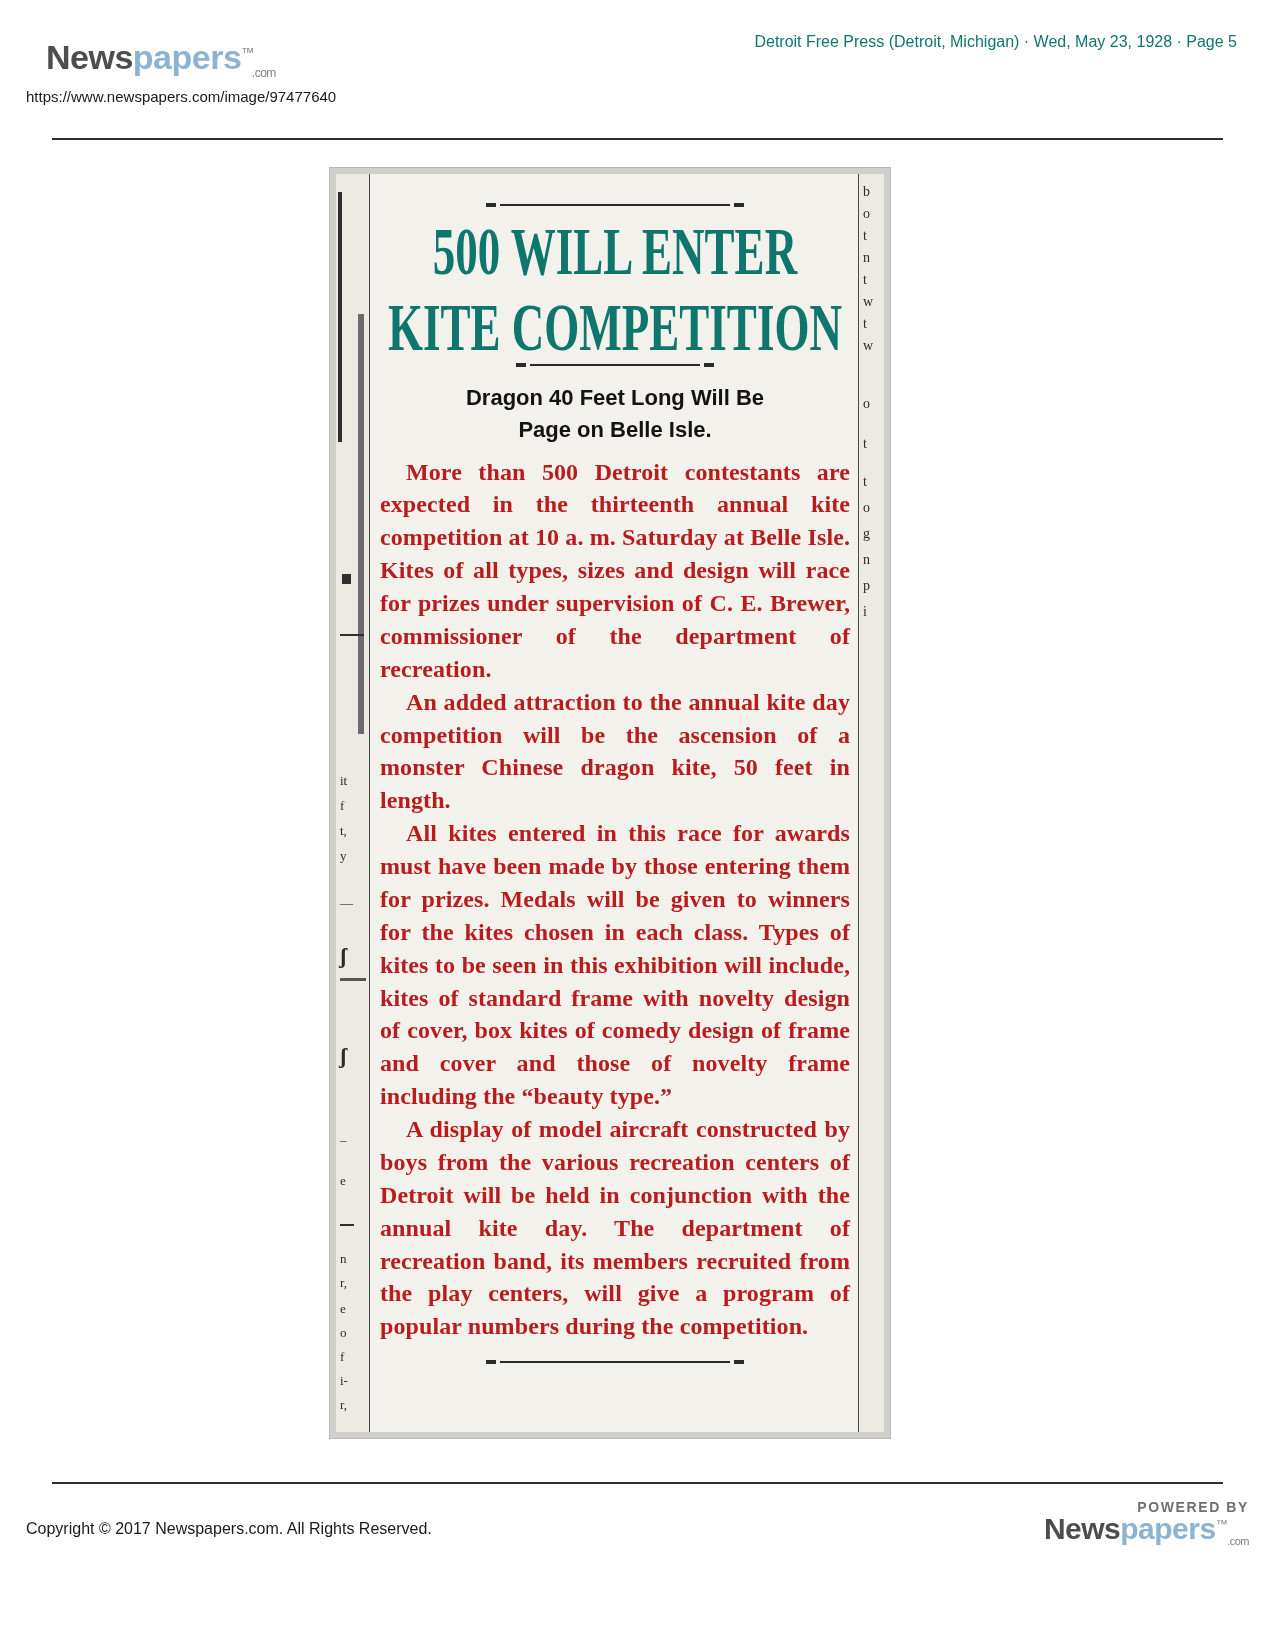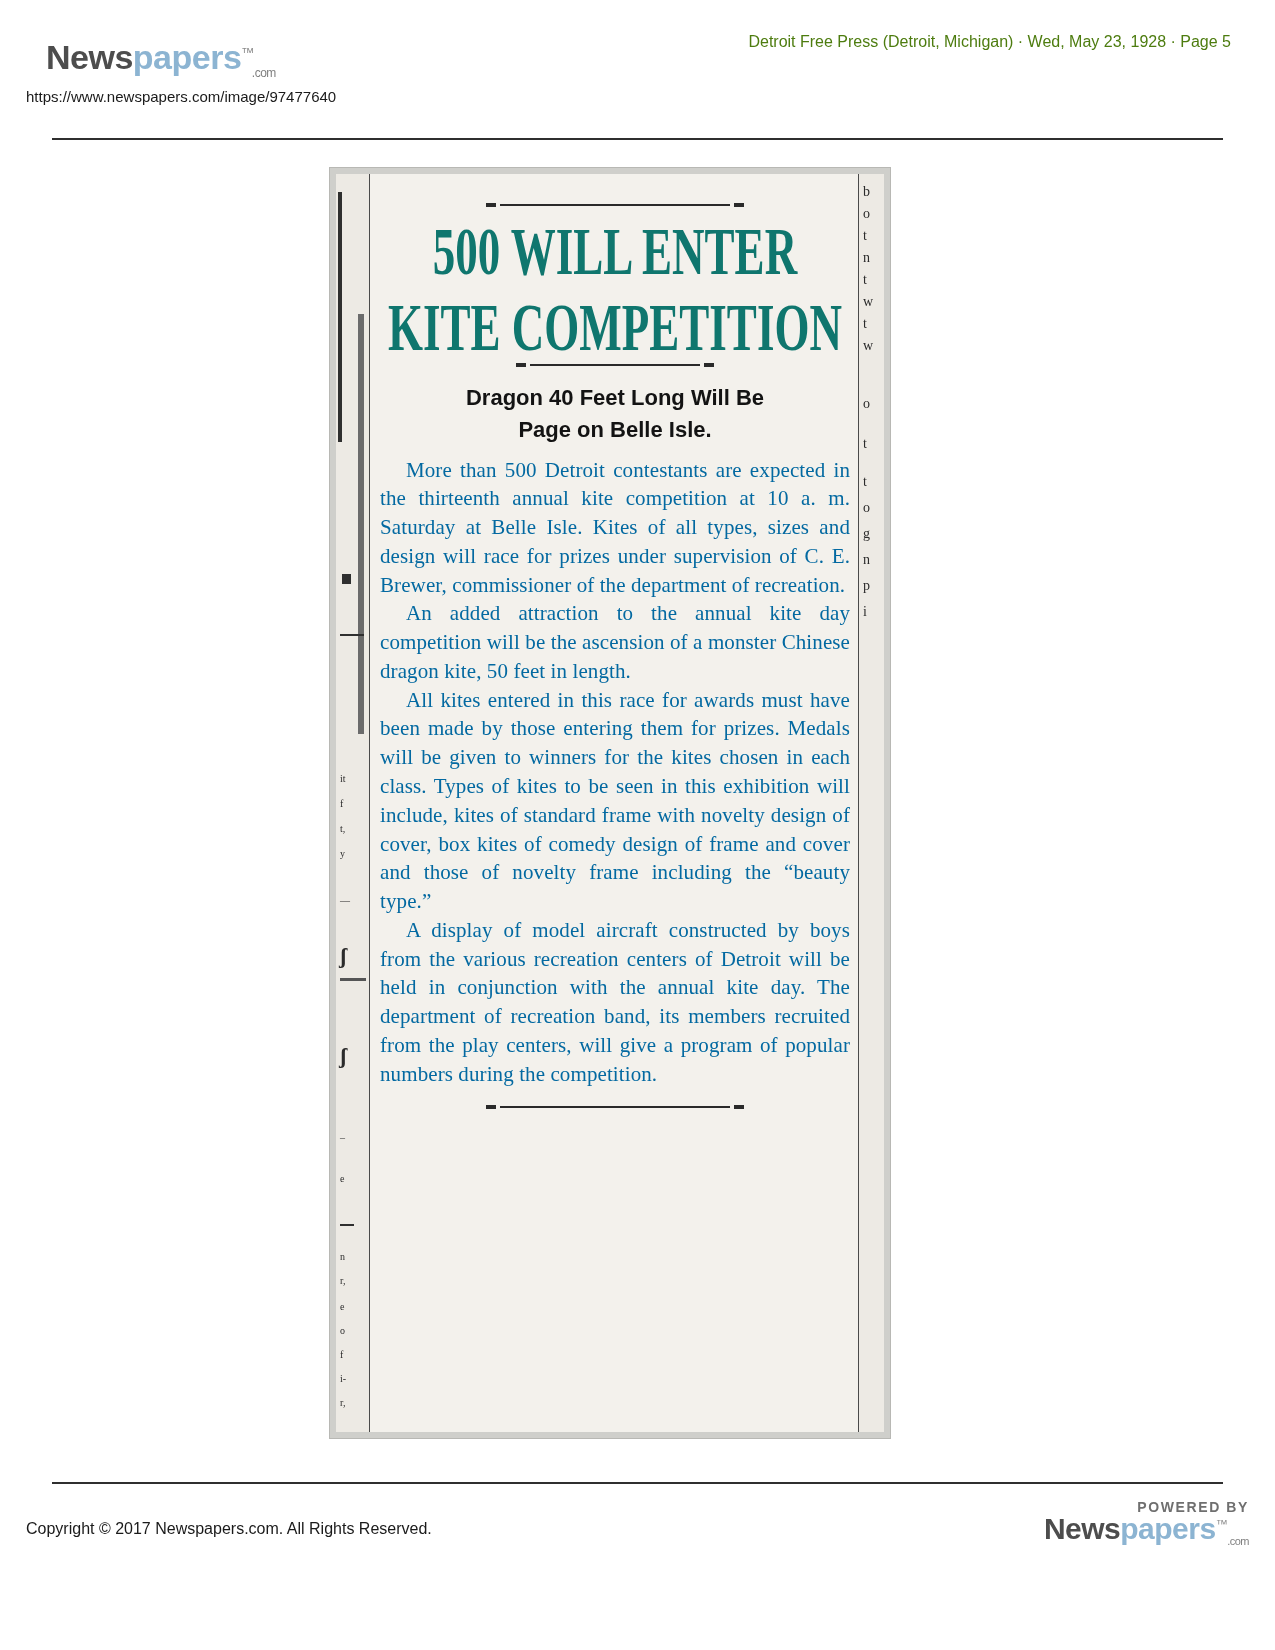--- a/index.html
+++ b/index.html
@@ -60,26 +60,26 @@
     position: relative;
     top: 8px;
     left: -2px;
   }
   .brand .b-badge {
     display: inline-block;
     position: relative;
   }
   .hdr-right {
     position: absolute;
-    right: 44px;
+    right: 38px;
     top: 0;
     text-align: right;
     font-size: 16px;
     line-height: 1.55;
-    color: #4d7c0f;
+    color: #0f766e;
   }
   .hdr-right .line2 {
     margin-top: 12px;
     font-size: 15px;
   }
   .hdr-url {
     position: absolute;
     left: 26px;
     top: 58px;
     font-size: 15px;
@@ -153,21 +153,21 @@
     top: 0;
     width: 34px;
     height: 100%;
     background: #edeae4;
     border-right: 1px solid #4a4a4a;
   }
   .gutter-left .frag {
     position: absolute;
     left: 4px;
     font-family: "Liberation Serif", serif;
-    font-size: 10px;
+    font-size: 13px;
     color: #2b2b2b;
     line-height: 1.05;
   }
   .gutter-left .blob {
     position: absolute;
     background: #2f2f2f;
   }
 
   .gutter-right {
     position: absolute;
@@ -242,25 +242,26 @@
     font-weight: bold;
     font-size: 22px;
     text-align: center;
     line-height: 1.45;
     color: #131313;
     margin: 16px 6px 10px 6px;
   }
 
   .body-text {
     font-family: "Liberation Serif", serif;
-    font-size: 21px;
+    font-size: 24px;
     line-height: 1.37;
-    color: #0369a1;
+    color: #b91c1c;
     text-align: justify;
     letter-spacing: 0.1px;
+    font-weight: bold;
   }
   .body-text p {
     margin: 0;
     text-indent: 26px;
   }
 
   .end-orn {
     height: 2px;
     background: #2a2a2a;
     width: 230px;

